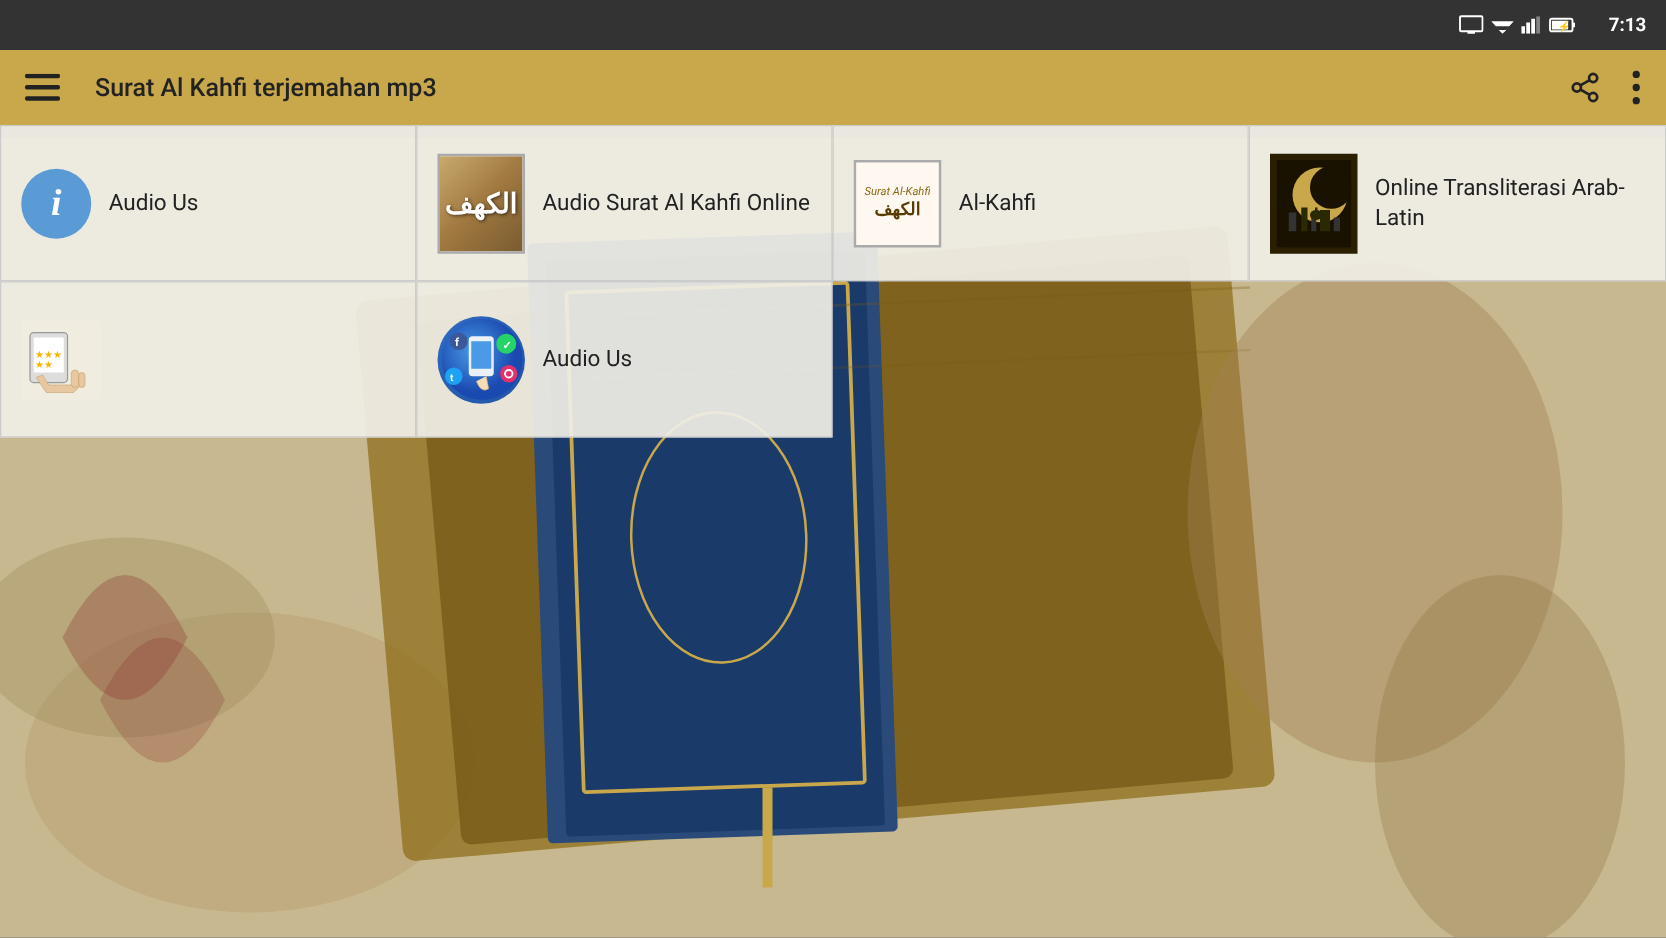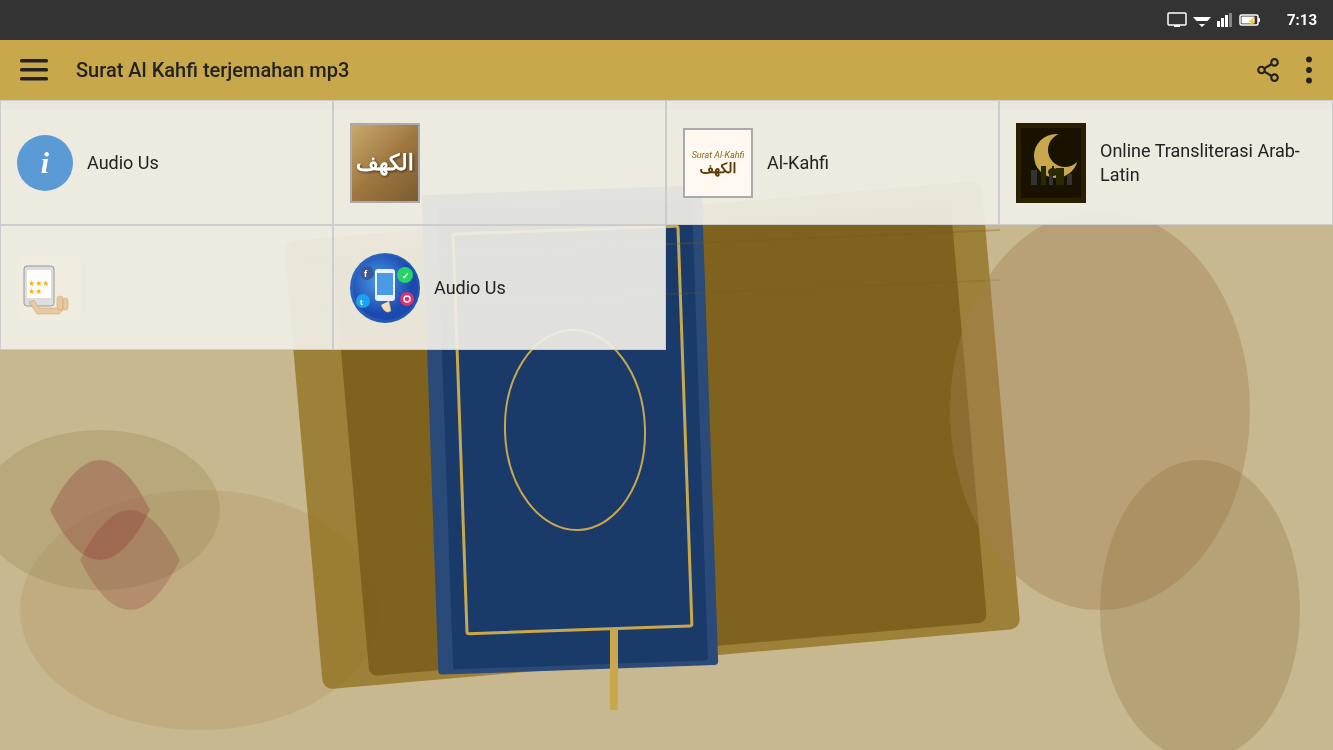--- a/index.html
+++ b/index.html
@@ -340,20 +340,21 @@
       </div>
       <span class="menu-item-label">Audio Us</span>
     </div>
 
     <div class="menu-item">
       <div class="book-icon-container">
         <div class="book-cover">
           <span class="book-text-ar">الكهف</span>
         </div>
       </div>
+      <span class="menu-item-label">Audio Surat Al Kahfi Online</span>
     </div>
 
     <div class="menu-item">
       <div class="alkahfi-icon-container">
         <div class="alkahfi-inner">
           <span class="alkahfi-title">Surat Al-Kahfi</span>
           <span class="alkahfi-arabic">الكهف</span>
         </div>
       </div>
       <span class="menu-item-label">Al-Kahfi</span>

